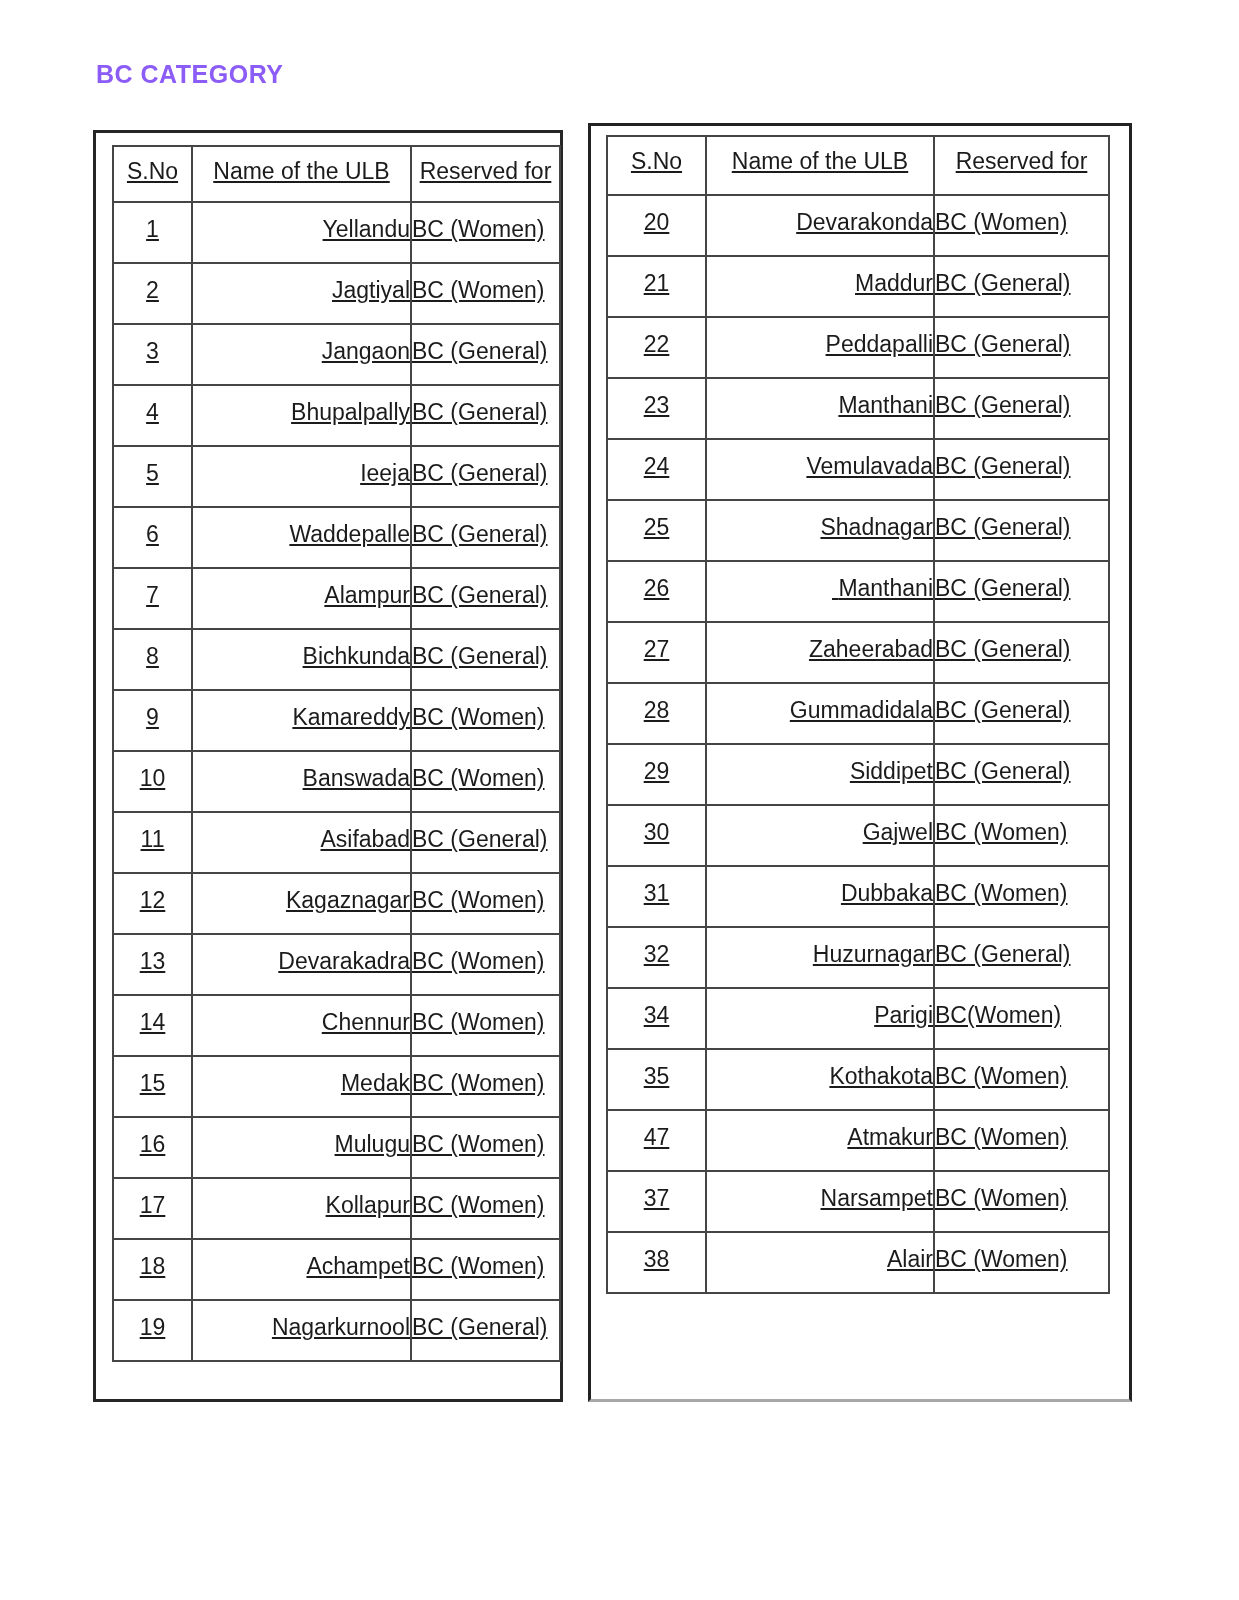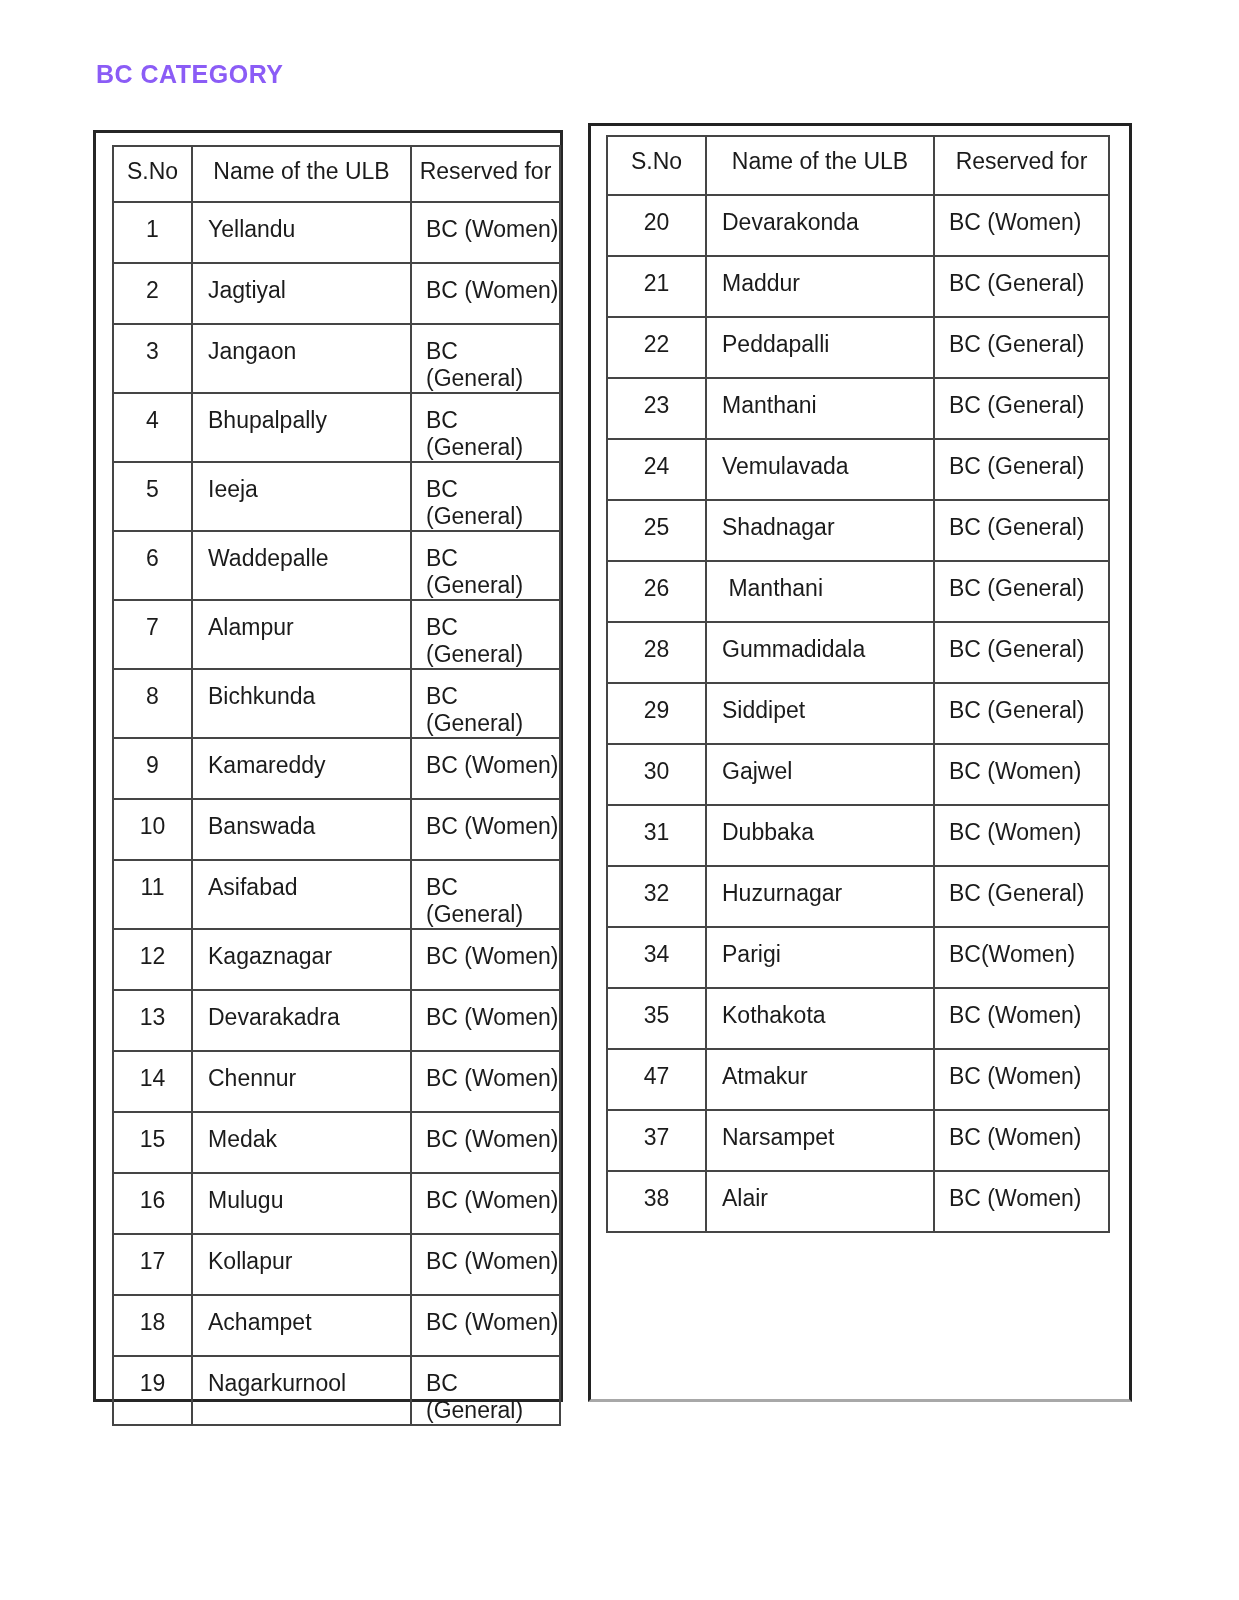--- a/index.html
+++ b/index.html
@@ -16,20 +16,21 @@
     left: 96px; top: 60px;
     font-size: 25px;
     font-weight: 700;
     letter-spacing: 0.5px;
     color: #8b5cf6;
   }
   .box {
     position: absolute;
     background: #ffffff;
     border: 3px solid #222222;
+    text-decoration: underline;
   }
   .box-left {
     left: 93px; top: 130px;
     width: 470px; height: 1272px;
     padding: 12px 0 0 16px;
     border-color: #262626;
   }
   .box-right {
     left: 588px; top: 123px;
     width: 544px; height: 1279px;
@@ -48,22 +49,22 @@
     font-size: 23px;
     font-weight: 400;
     vertical-align: top;
     overflow: hidden;
   }
   th { text-align: center; padding-top: 11px; }
   .tbl-left th  { height: 56px; }
   .tbl-right th { height: 59px; }
   td { height: 61px; padding-top: 13px; }
   td.c-sno  { text-align: center; }
-  td.c-name { text-align: left; padding-left: 15px; white-space: pre-wrap; }
-  td.c-res  { text-align: left; padding-left: 14px; white-space: pre-wrap; }
+  td.c-name { text-align: right; padding-left: 15px; white-space: pre-wrap; }
+  td.c-res  { text-align: left; white-space: pre-wrap; }
 </style>
 </head>
 <body>
 
 <div class="page-title">BC CATEGORY</div>
 
 <div class="box box-left">
   <table class="tbl-left">
     <colgroup>
       <col style="width:79px">
@@ -221,20 +222,25 @@
           <td class="c-sno">25</td>
           <td class="c-name">Shadnagar</td>
           <td class="c-res">BC (General)</td>
         </tr>
         <tr>
           <td class="c-sno">26</td>
           <td class="c-name"> Manthani</td>
           <td class="c-res">BC (General)</td>
         </tr>
         <tr>
+          <td class="c-sno">27</td>
+          <td class="c-name">Zaheerabad</td>
+          <td class="c-res">BC (General)</td>
+        </tr>
+        <tr>
           <td class="c-sno">28</td>
           <td class="c-name">Gummadidala</td>
           <td class="c-res">BC (General)</td>
         </tr>
         <tr>
           <td class="c-sno">29</td>
           <td class="c-name">Siddipet</td>
           <td class="c-res">BC (General)</td>
         </tr>
         <tr>

